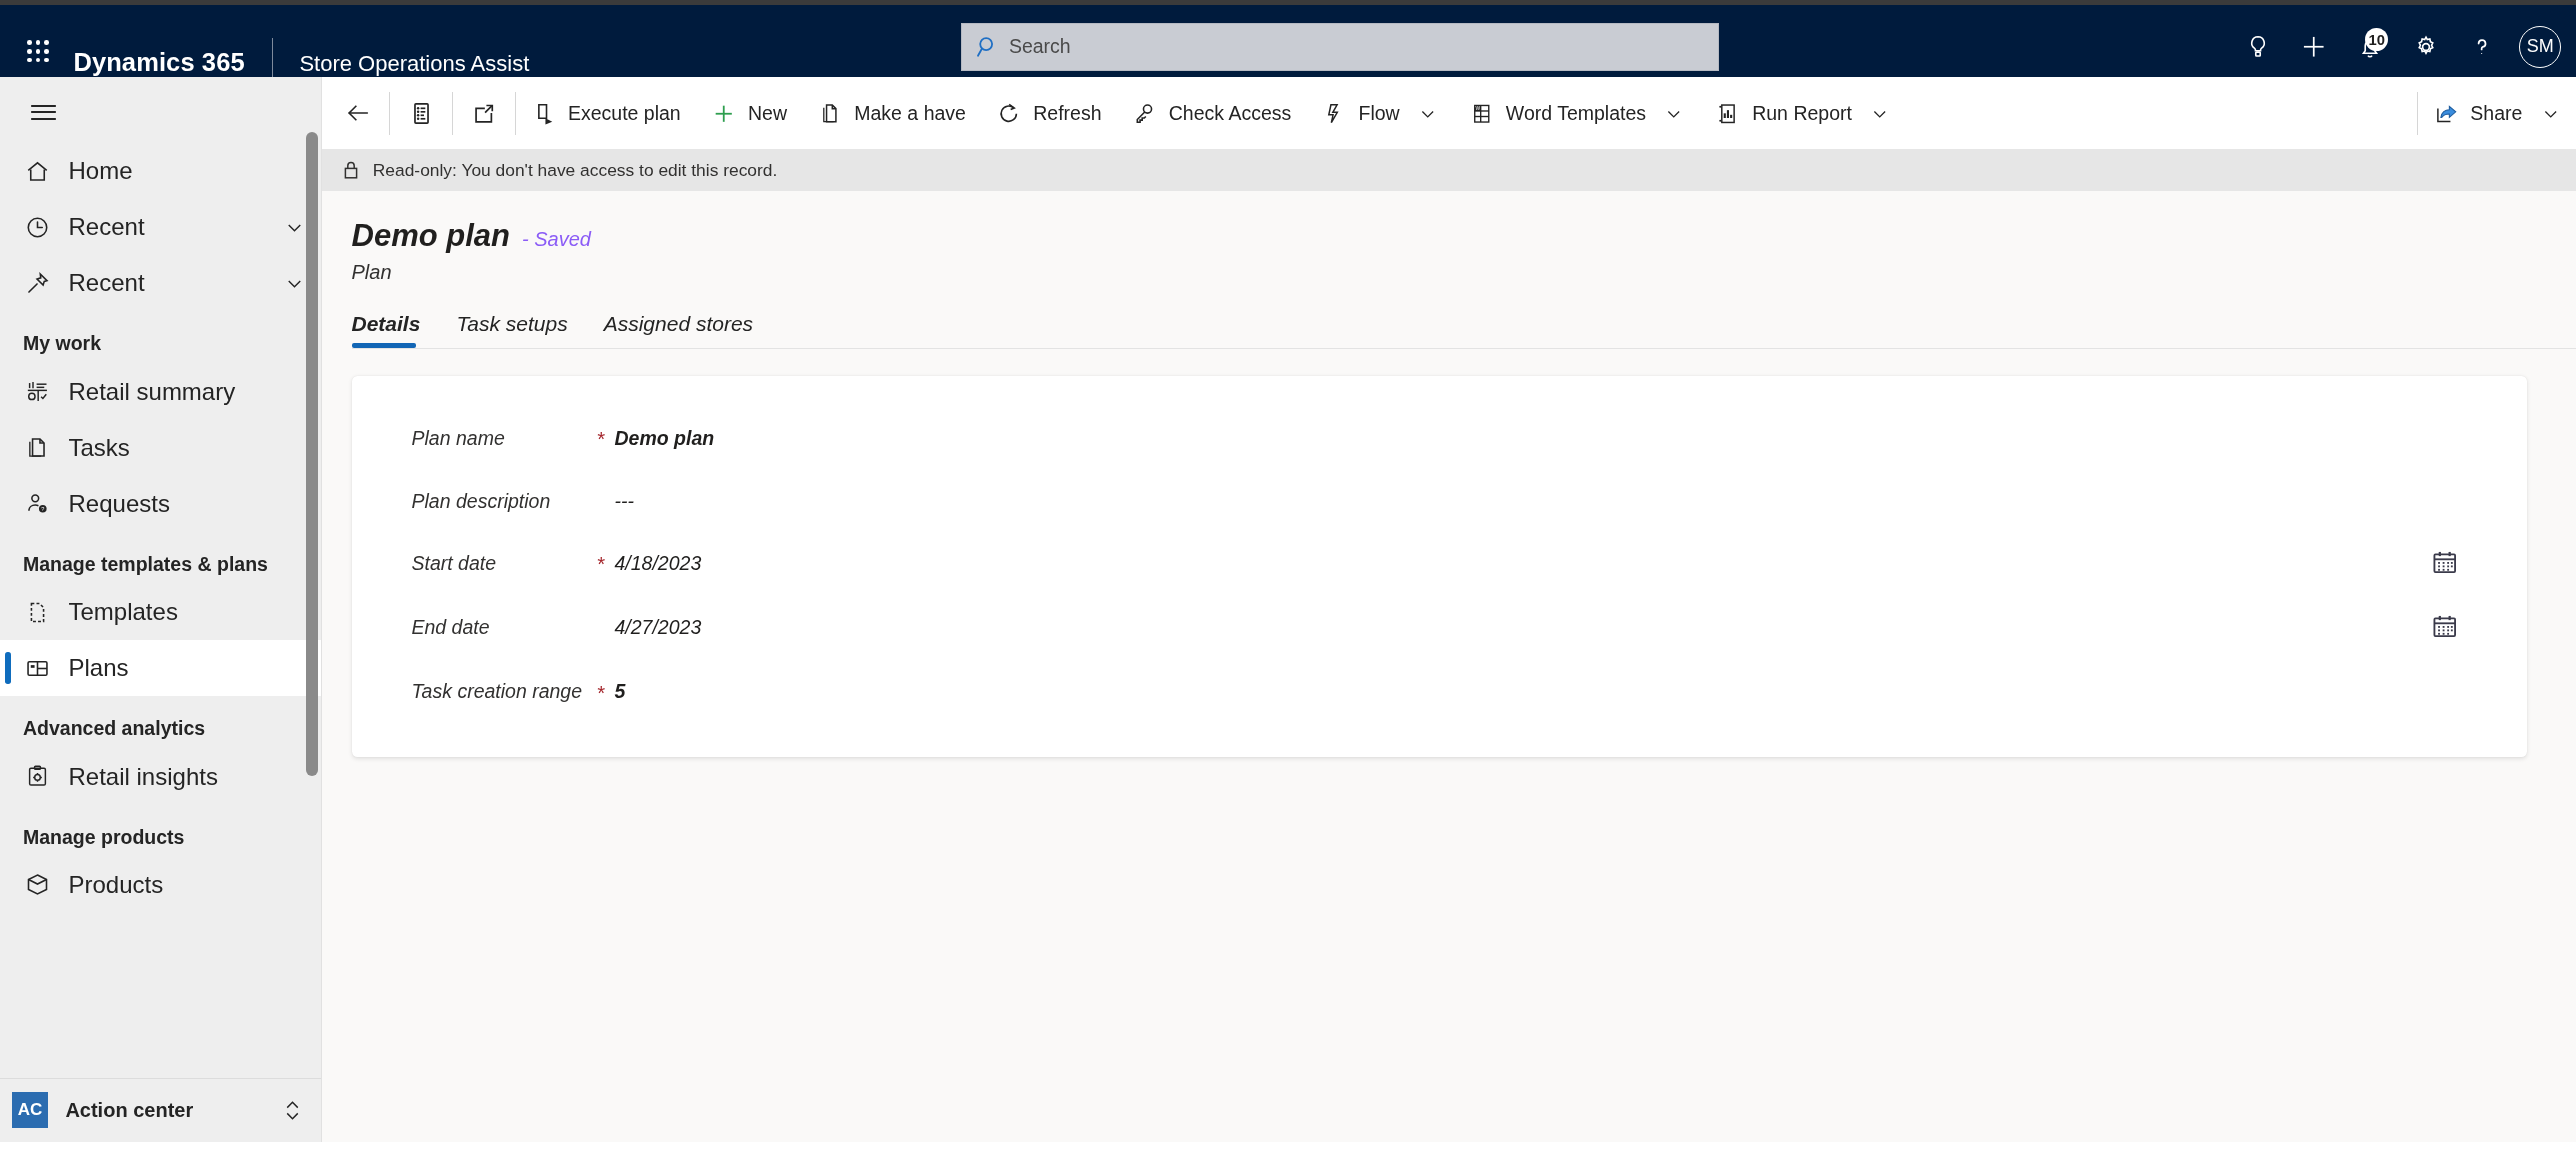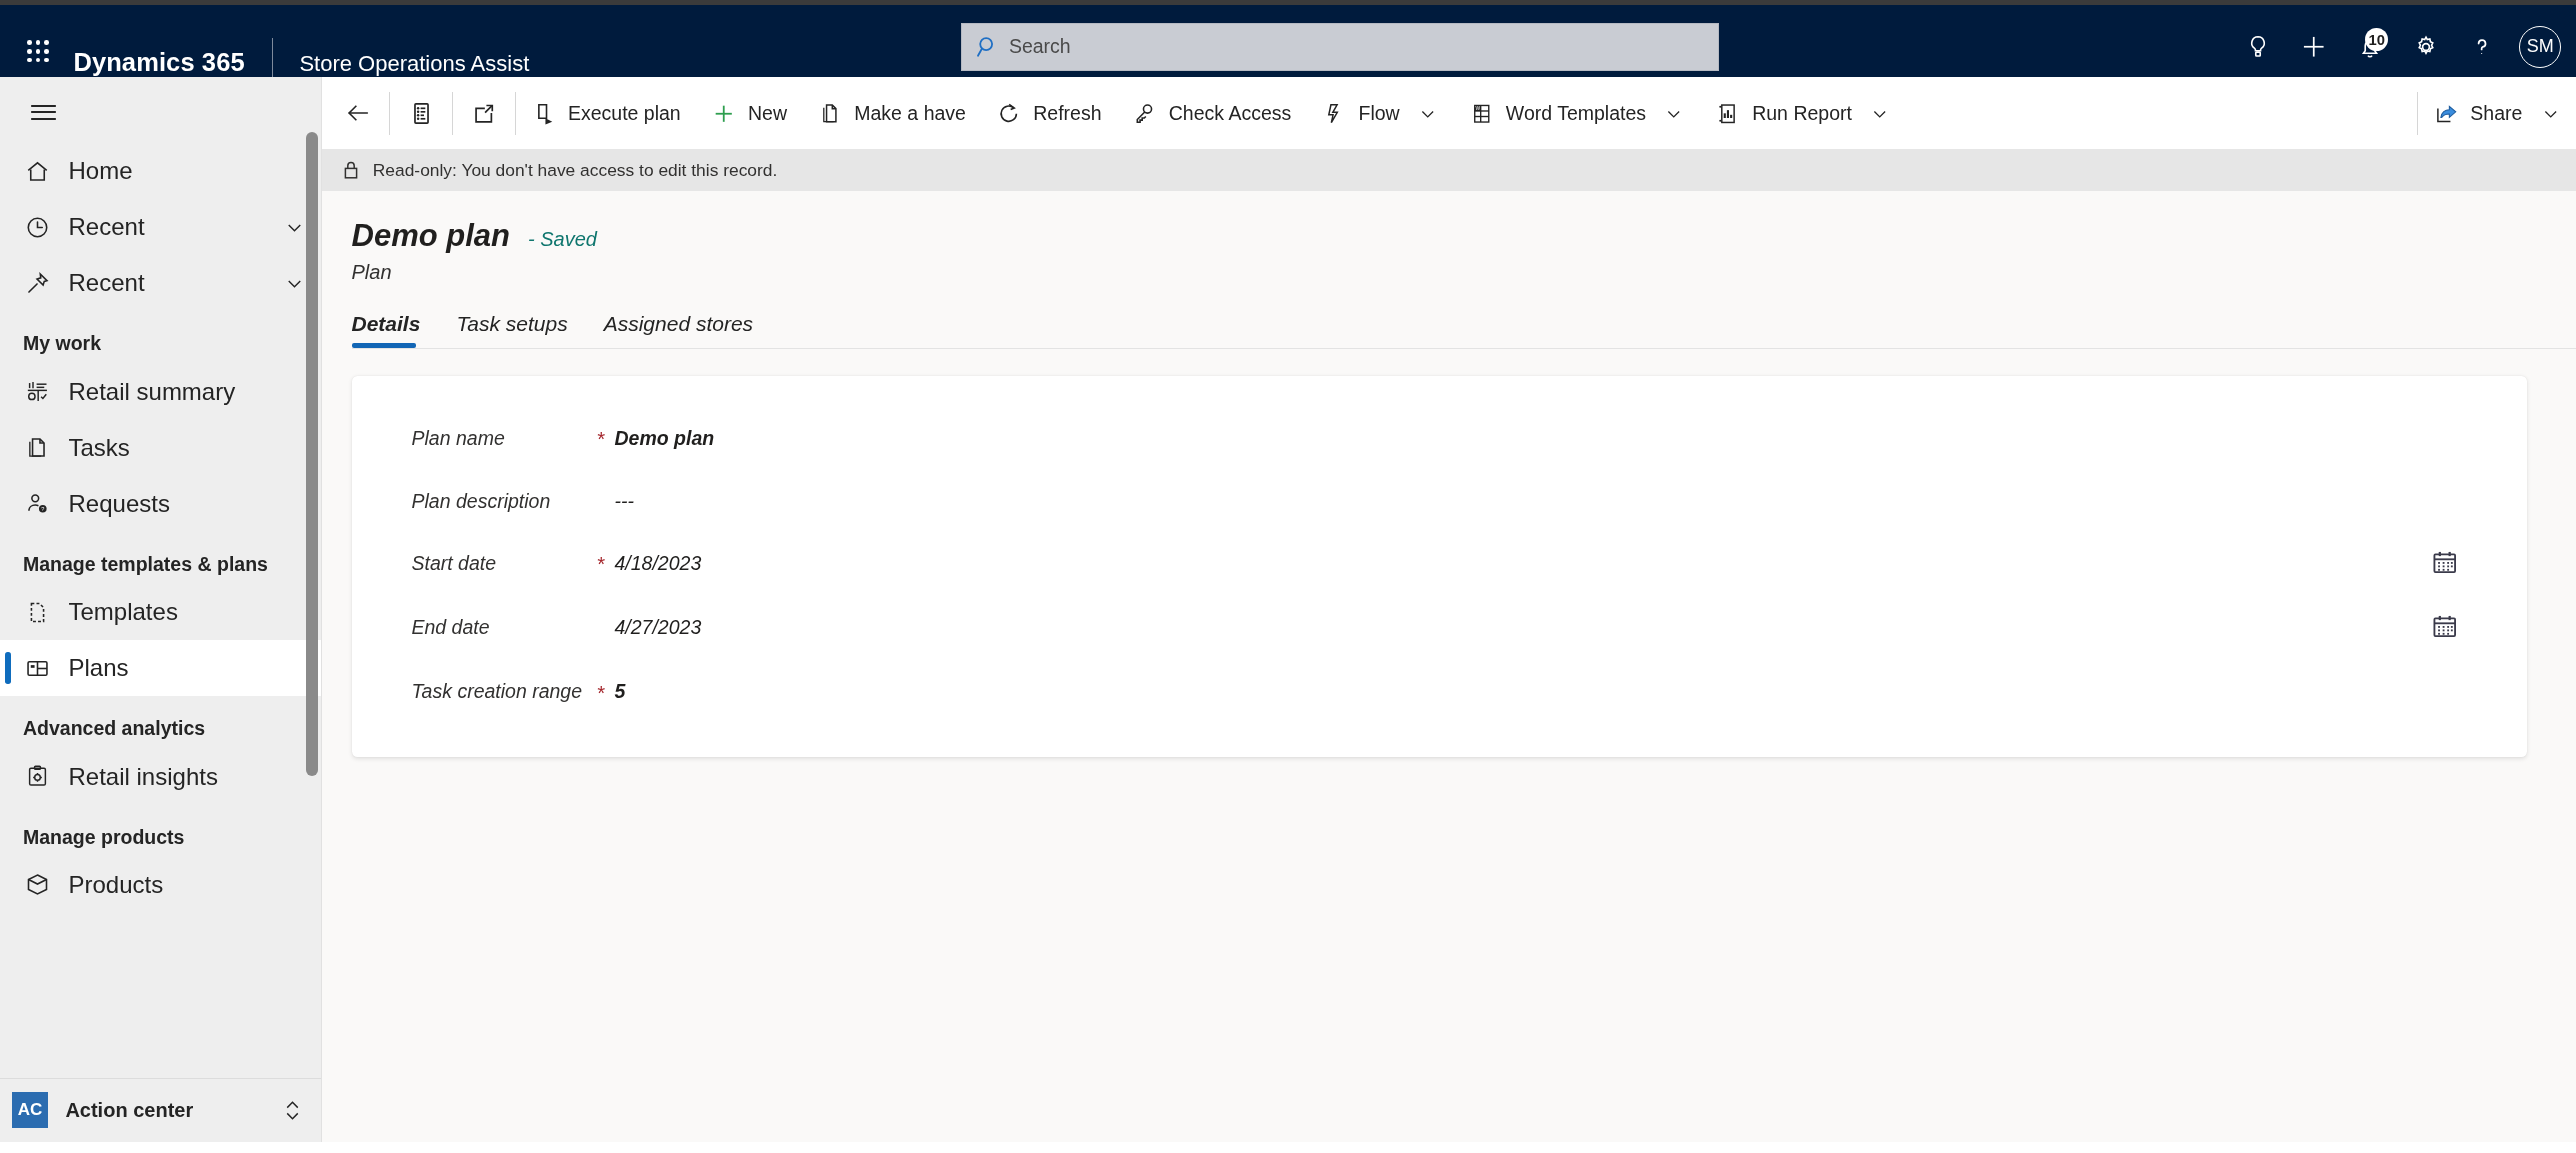--- a/index.html
+++ b/index.html
@@ -151,21 +151,21 @@
   }
   .banner .lock { width: 24px; height: 24px; flex: none; }
   .banner .btxt { font-size: 17.4px; color: #323130; margin-left: 9.4px; }
 
   
   .content { flex: 1; overflow: hidden; background: #faf9f8; font-style: italic; }
 
   .title-zone { padding: 27px 0 0 29.5px; }
   .rec-title { display: flex; align-items: baseline; }
   .rec-title .tname { font-size: 31px; font-weight: bold; color: #201f1e; }
-  .rec-title .tsaved { font-size: 20px; color: #0f766e; margin-left: 18px; }
+  .rec-title .tsaved { font-size: 20px; color: #8b5cf6; margin-left: 12px; }
   .rec-sub { font-size: 20px; color: #323130; margin-top: 6.7px; }
 
   .tabs { display: flex; margin-top: 28px; padding-left: 29.5px; position: relative; }
   .tab {
     font-size: 21px; color: #242424; padding: 0 16px 12px 0; margin-right: 20px;
     cursor: pointer; position: relative; white-space: nowrap;
   }
   .tab.active { font-weight: bold; }
   .tab.active::after {
     content: ""; position: absolute; left: 0; right: 20px; bottom: 0;

